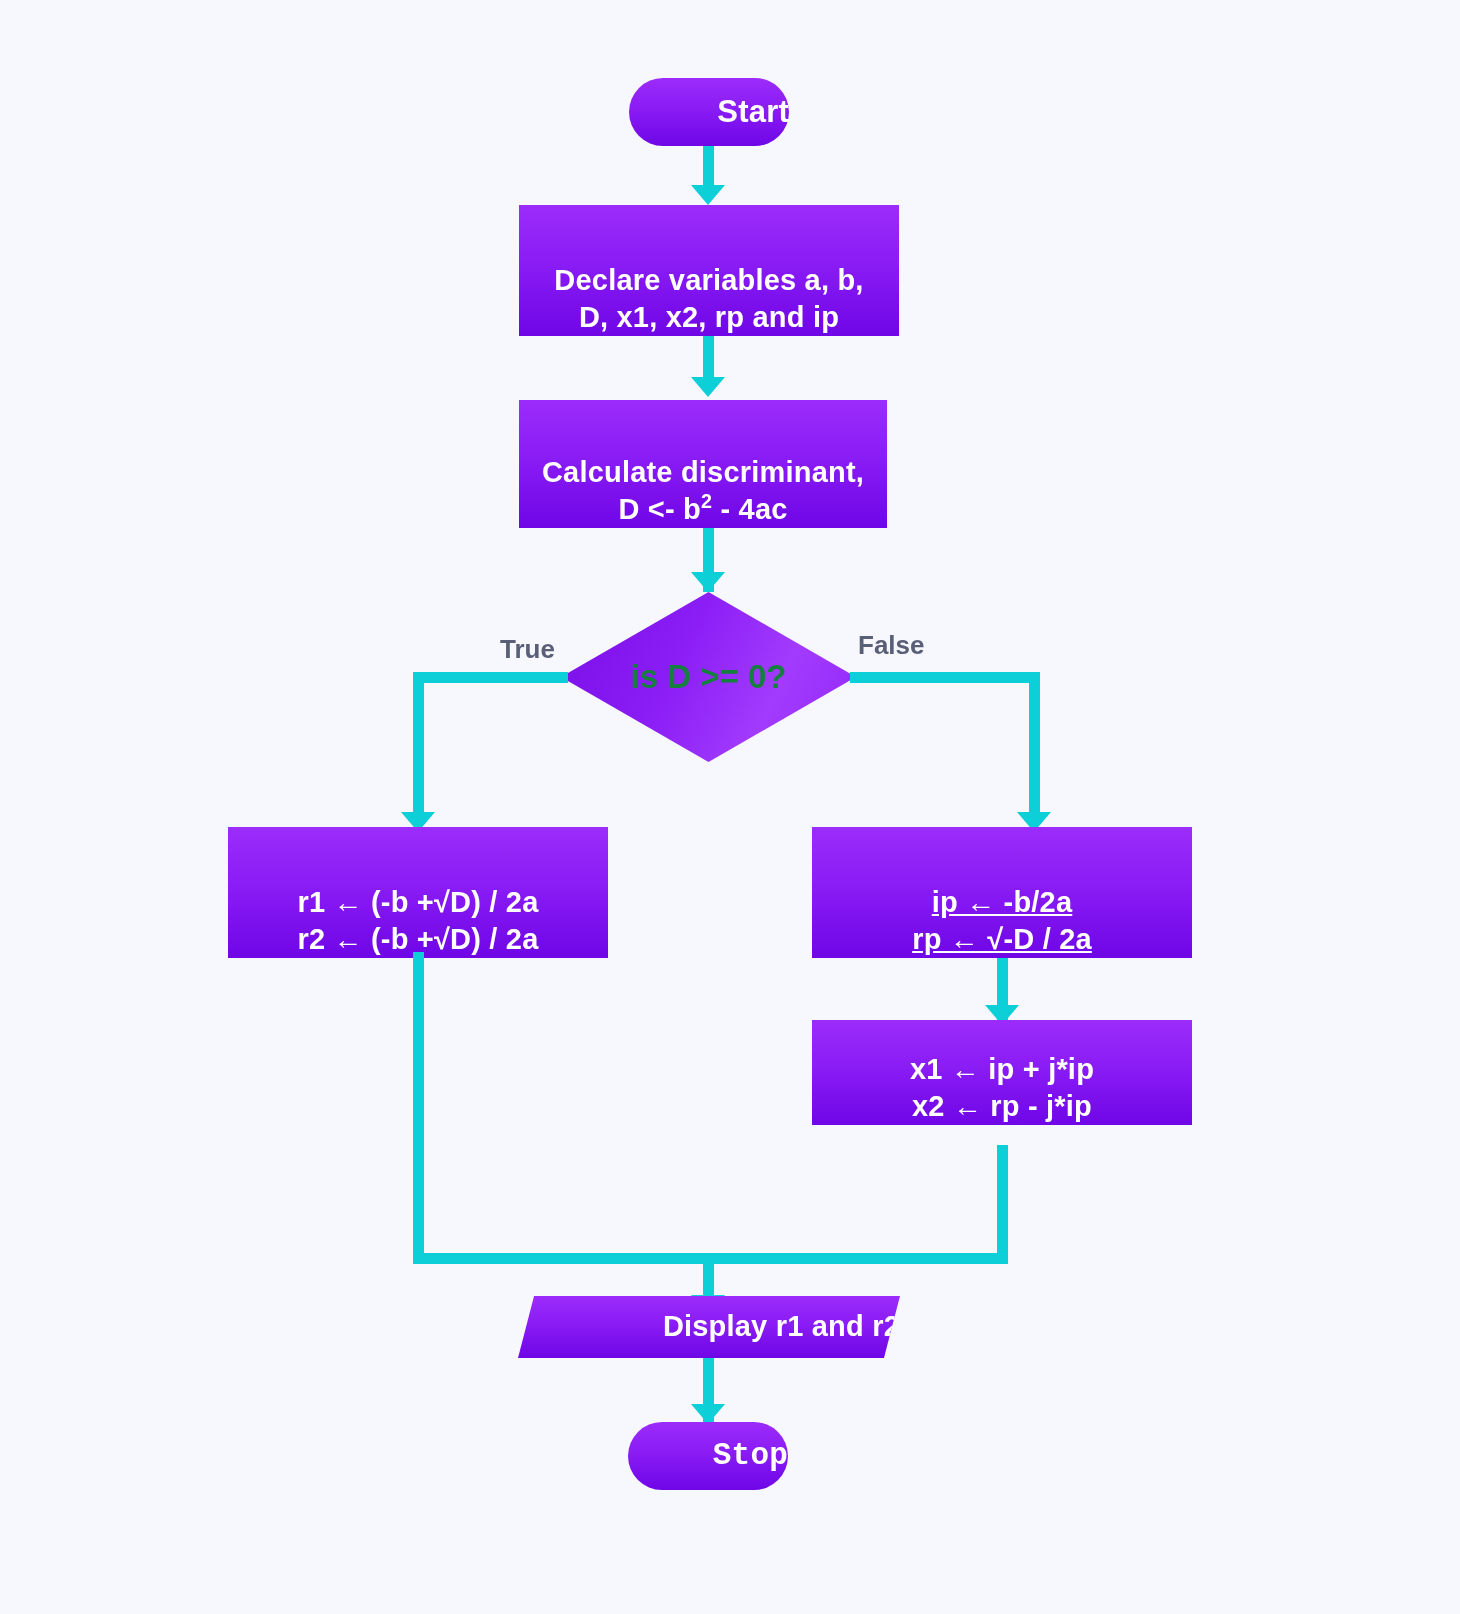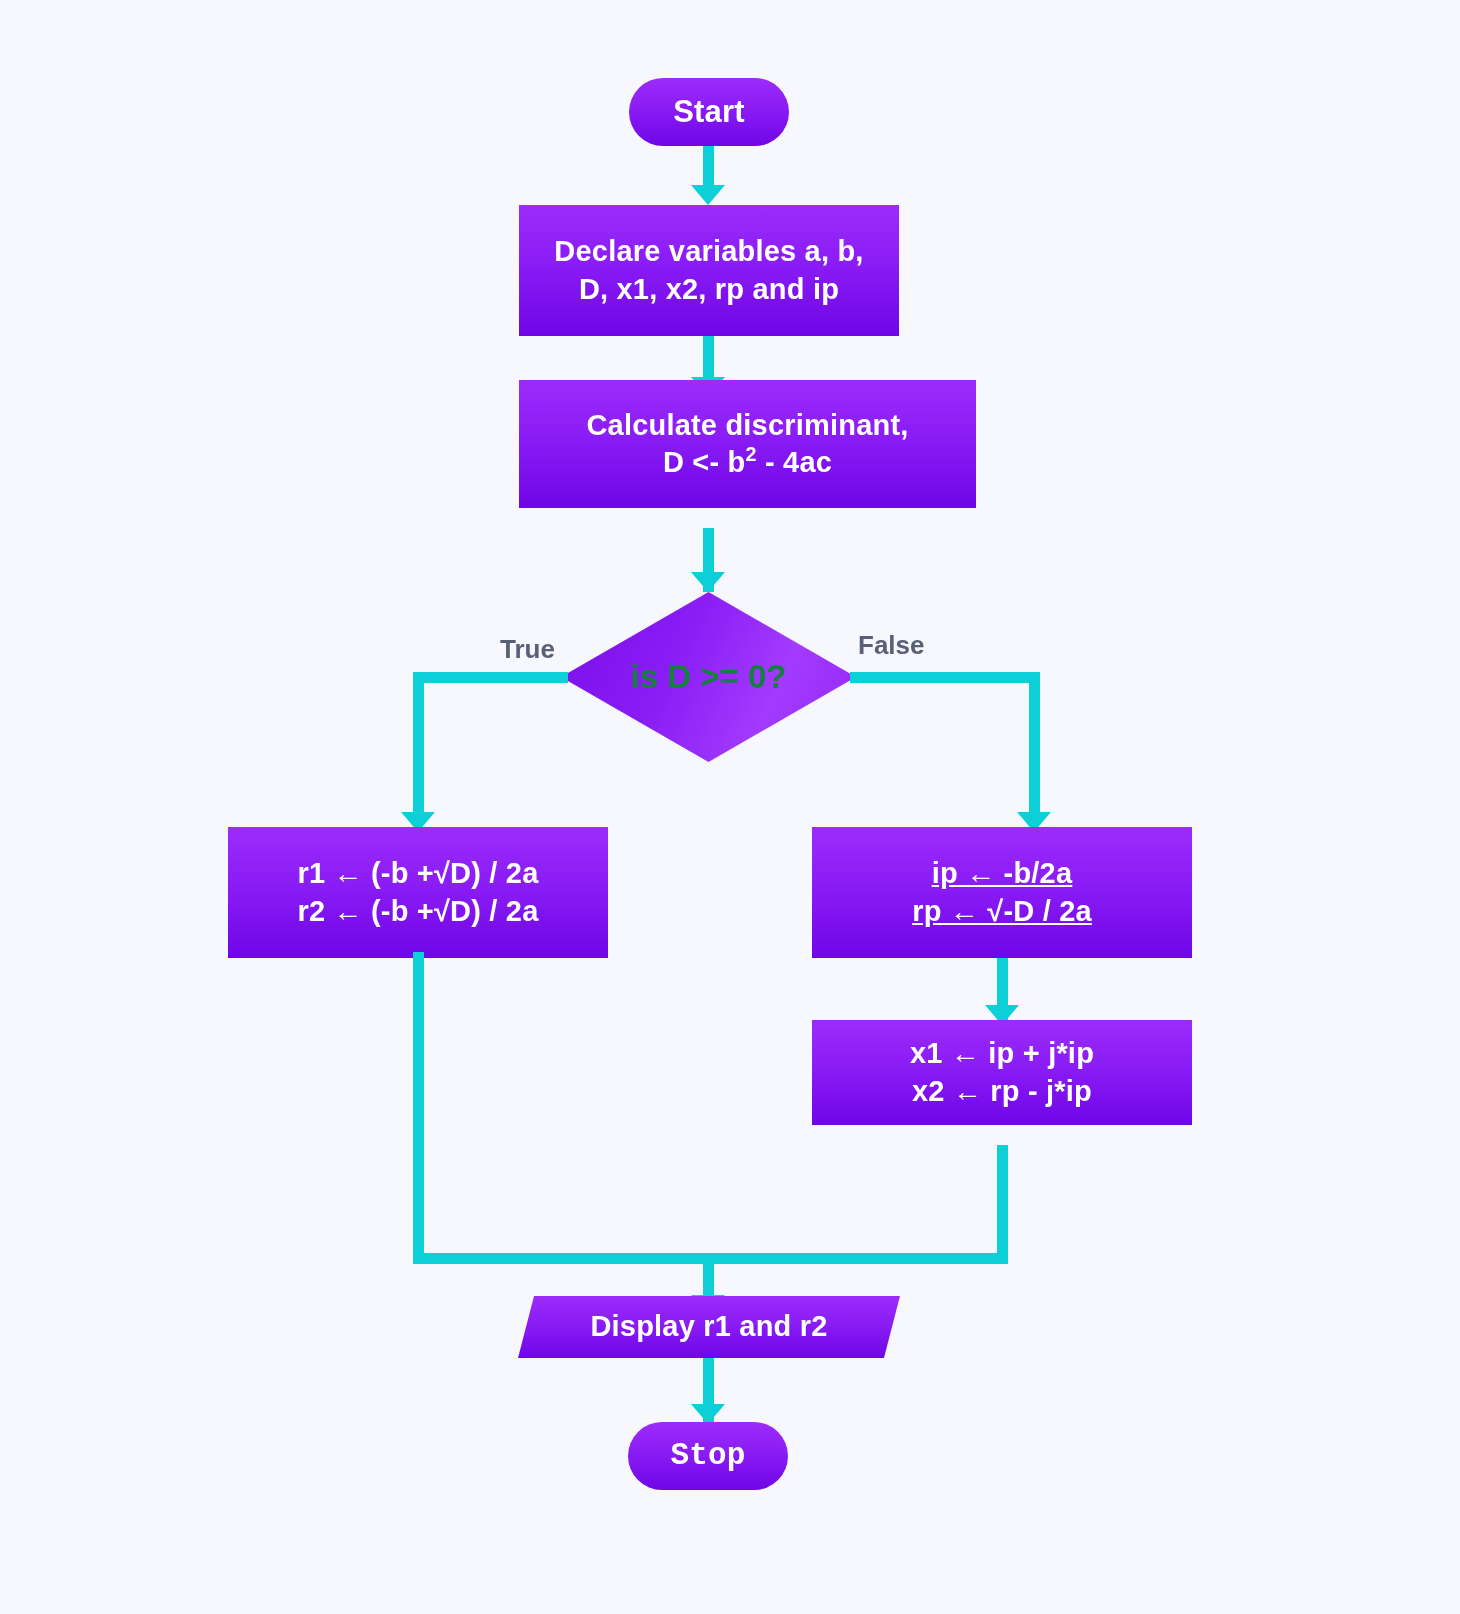--- a/index.html
+++ b/index.html
@@ -19,21 +19,21 @@
     width: 1460px;
     height: 1614px;
   }
 
   
   .node {
     position: absolute;
     box-sizing: border-box;
     display: flex;
     align-items: center;
-    justify-content: center;
+    justify-content: flex-end;
     text-align: center;
     color: #ffffff;
     background: linear-gradient(180deg, #9b2cfa 0%, #8a1cf5 45%, #6f06e6 100%);
     font-weight: 700;
     letter-spacing: 0.2px;
     line-height: 1.28;
   }
 
   .node-terminator {
     border-radius: 34px;
@@ -115,21 +115,21 @@
   <div class="arrowhead" style="left:691px; top:185px;"></div>
 
   <div class="node node-process" style="left:519px; top:205px; width:380px; height:131px; flex-direction:column;">
     <span>Declare variables a, b,</span>
     <span>D, x1, x2, rp and ip</span>
   </div>
 
   <div class="conn conn-v" style="left:703px; top:336px; width:11px; height:47px;"></div>
   <div class="arrowhead" style="left:691px; top:377px;"></div>
 
-  <div class="node node-process" style="left:519px; top:380px; width:457px; height:128px; flex-direction:column;">
+  <div class="node node-process" style="left:519px; top:400px; width:368px; height:128px; flex-direction:column;">
     <span>Calculate discriminant,</span>
     <span><span>D &lt;- b</span><span class="sup">2</span><span> - 4ac</span></span>
   </div>
 
   <div class="conn conn-v" style="left:703px; top:528px; width:11px; height:64px;"></div>
   <div class="arrowhead" style="left:691px; top:572px;"></div>
 
   <div class="node-decision-wrap" style="left:561px; top:592px; width:295px; height:170px;">
     <div class="node-decision-shape"></div>
     <div class="node-decision-label">is D &gt;= 0?</div>

